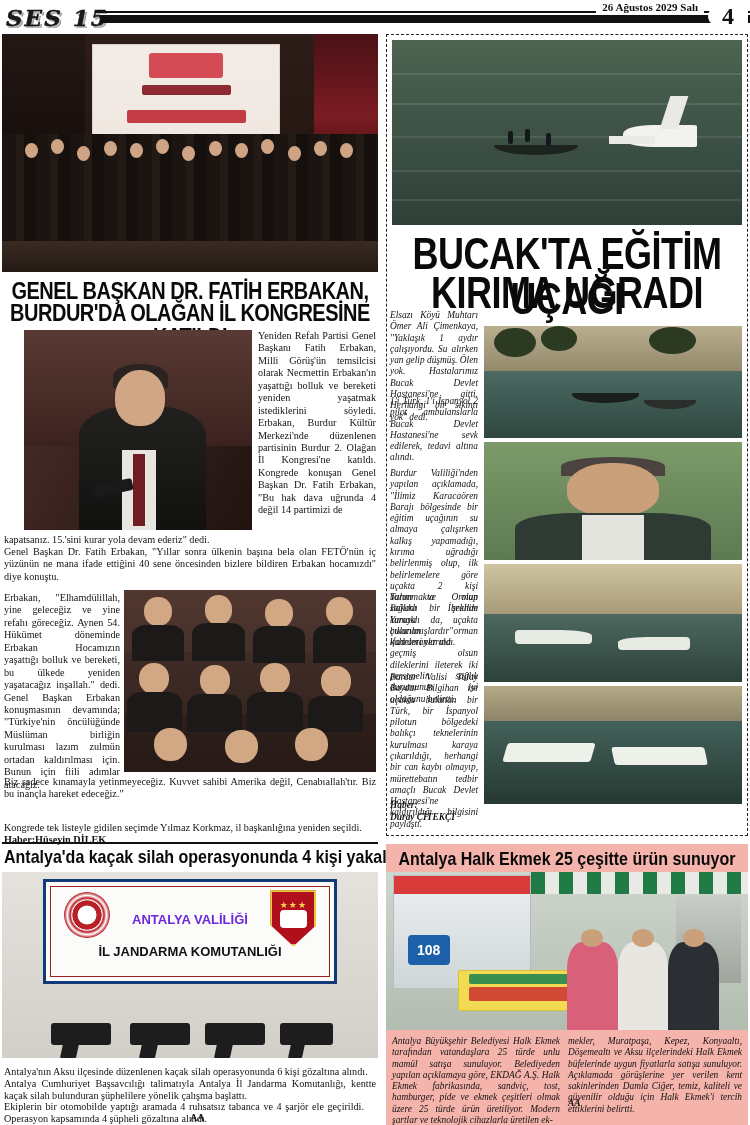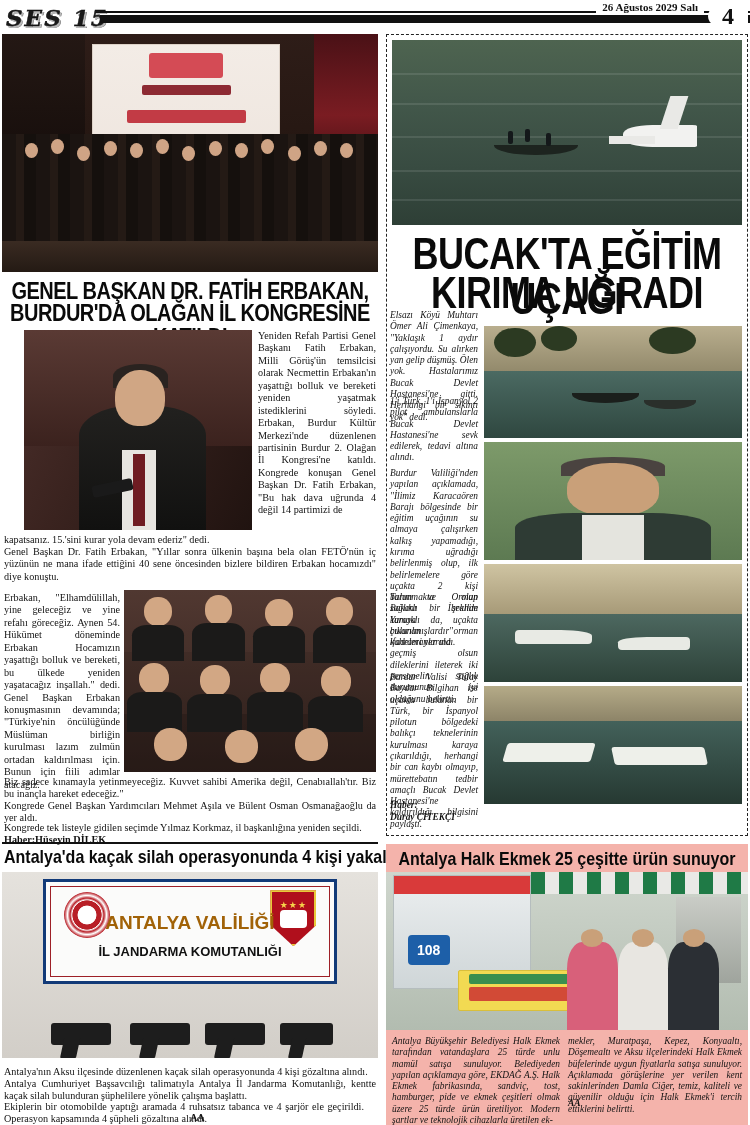--- a/index.html
+++ b/index.html
@@ -222,21 +222,21 @@
     position:absolute; inset:4px; border:1px solid #9d1f26;
   }
   .ph-guns .bt1 {
     position:absolute; left:0; right:0; top:12%;
     text-align:center; font-family:"Liberation Sans", sans-serif;
     font-weight:700; font-size:13px; color:#111;
   }
   .ph-guns .bt2 {
     position:absolute; left:0; right:0; top:30%;
     text-align:center; font-family:"Liberation Sans", sans-serif;
-    font-weight:700; font-size:19px; color:#a16207;
+    font-weight:700; font-size:13px; color:#6d28d9;
   }
   .ph-guns .bt3 {
     position:absolute; left:0; right:0; top:63%;
     text-align:center; font-family:"Liberation Sans", sans-serif;
     font-weight:700; font-size:13px; color:#111;
   }
   .ph-guns .seal-l {
     position:absolute; left:6%; top:10%; width:46px; height:46px;
     border-radius:50%; background:
       radial-gradient(circle at 50% 50%, #fff 28%, #b81f27 30%, #b81f27 44%, #fff 46%, #b81f27 52%, #fff 60%, #b81f27 70%, #fff 74%);
@@ -429,21 +429,20 @@
     <div class="gface" style="left:54%; top:40%; width:12%; height:17%;"></div>
     <div class="gbody" style="left:49%; top:56%; width:22%; height:22%;"></div>
     <div class="gface" style="left:78%; top:42%; width:12%; height:17%;"></div>
     <div class="gbody" style="left:73%; top:58%; width:22%; height:20%;"></div>
     <div class="gface" style="left:12%; top:76%; width:13%; height:18%;"></div>
     <div class="gface" style="left:40%; top:77%; width:13%; height:18%;"></div>
     <div class="gface" style="left:68%; top:76%; width:13%; height:18%;"></div>
   </div>
 
   <div class="body-text" style="position:absolute; left:4px; top:776px; width:372px;">Biz sadece kınamayla yetinmeyeceğiz. Kuvvet sahibi Amerika değil, Cenabıallah'tır. Biz bu inançla hareket edeceğiz."</div>
-  <div class="body-text" style="position:absolute; left:4px; top:800px; width:372px;">Kongrede Genel Başkan Yardımcıları Mehmet Aşıla ve Bülent Osman Osmanağaoğlu da yer aldı.</div>
   <div class="body-text" style="position:absolute; left:4px; top:822px; width:372px;">Kongrede tek listeyle gidilen seçimde Yılmaz Korkmaz, il başkanlığına yeniden seçildi.</div>
   <div class="body-text byline" style="position:absolute; left:4px; top:834px; width:372px;">Haber:Hüseyin DİLEK</div>
 
   <div class="dashed-box" style="left:386px; top:34px; width:362px; height:802px;"></div>
 
   <div class="photo ph-lake" style="left:392px; top:40px; width:350px; height:185px;">
     <div class="ripple" style="top:18%;"></div>
     <div class="ripple" style="top:34%;"></div>
     <div class="ripple" style="top:52%;"></div>
     <div class="ripple" style="top:70%;"></div>
@@ -512,21 +511,21 @@
       </div>
       <div class="bt2">ANTALYA VALİLİĞİ</div>
       <div class="bt3">İL JANDARMA KOMUTANLIĞI</div>
     </div>
     <div class="gun" style="left:13%; width:16%;"></div>
     <div class="gun" style="left:34%; width:16%;"></div>
     <div class="gun" style="left:54%; width:16%;"></div>
     <div class="gun" style="left:74%; width:14%;"></div>
   </div>
 
-  <div class="body-text" style="position:absolute; left:4px; top:1066px; width:372px;">Antalya'nın Aksu ilçesinde düzenlenen kaçak silah operasyonunda 4 kişi gözaltına alındı.</div>
+  <div class="body-text" style="position:absolute; left:4px; top:1066px; width:372px;">Antalya'nın Aksu ilçesinde düzenlenen kaçak silah operasyonunda 6 kişi gözaltına alındı.</div>
   <div class="body-text" style="position:absolute; left:4px; top:1078px; width:372px;">Antalya Cumhuriyet Başsavcılığı talimatıyla Antalya İl Jandarma Komutanlığı, kentte kaçak silah bulunduran şüphelilere yönelik çalışma başlattı.</div>
   <div class="body-text" style="position:absolute; left:4px; top:1101px; width:360px;">Ekiplerin bir otomobilde yaptığı aramada 4 ruhsatsız tabanca ve 4 şarjör ele geçirildi. Operasyon kapsamında 4 şüpheli gözaltına alındı.</div>
   <div class="body-text byline" style="position:absolute; left:190px; top:1112px;">AA</div>
 
   <div class="pink-panel" style="position:absolute; left:386px; top:844px; width:362px; height:281px;"></div>
 
   <div class="sec-hl center" style="position:absolute; left:386px; top:850px; width:362px;">Antalya Halk Ekmek 25 çeşitte ürün sunuyor</div>
 
   <div class="photo ph-ekmek" style="left:386px; top:872px; width:362px; height:158px;">
     <div class="awning"></div>

